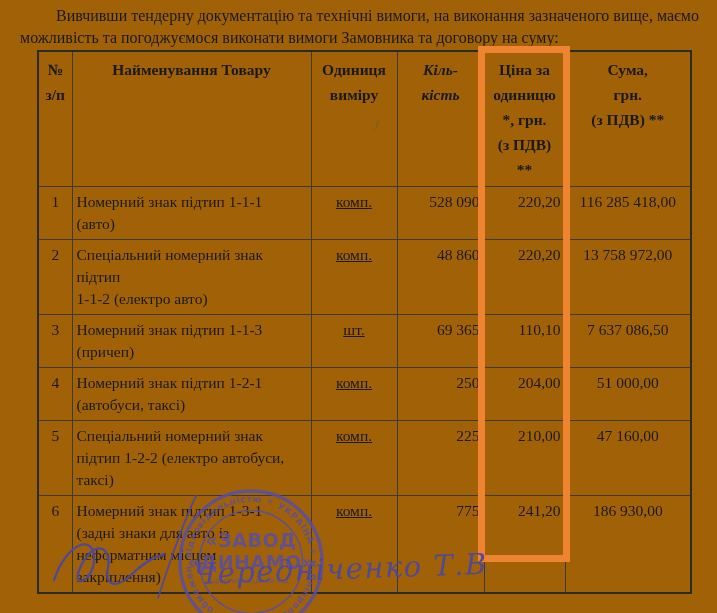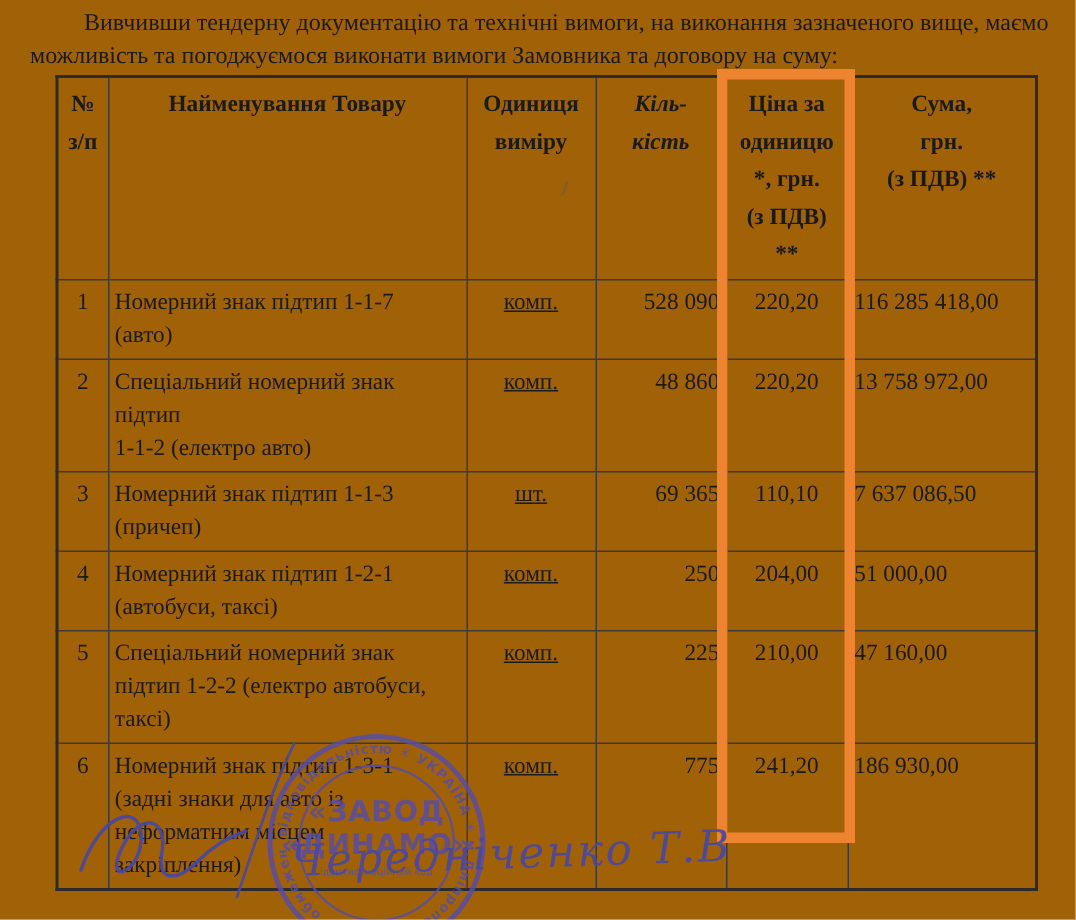--- a/index.html
+++ b/index.html
@@ -49,22 +49,22 @@
   tr.r2{height:69px;}
   tr.r3{height:50px;}
   tr.r4{height:50px;}
   tr.r5{height:72px;}
   tr.r6{height:92px;}
   td{line-height:22px;}
   td.c-num{text-align:center;}
   td.c-name{text-align:left;padding-left:8px;}
   td.c-unit{text-align:center;text-decoration:underline;}
   td.c-qty{text-align:right;}
-  td.c-price{text-align:center;}
-  td.c-sum{text-align:left;padding-right:14px;}
+  td.c-price{text-align:right;}
+  td.c-sum{text-align:center;padding-right:14px;}
   .highlight-box{
     position:absolute;
     left:478px;top:46px;width:92px;height:516px;
     border:7px solid #ee8430;
     box-sizing:border-box;
     pointer-events:none;
   }
   .stamp-svg{
     position:absolute;left:175px;top:486px;
     width:152px;height:152px;
@@ -119,21 +119,21 @@
 (з ПДВ)
 **</th>
         <th class="h-sum">Сума,
 грн.
 (з ПДВ) **</th>
       </tr>
     </thead>
     <tbody>
       <tr class="r1">
         <td class="c-num">1</td>
-        <td class="c-name">Номерний знак підтип 1-1-7
+        <td class="c-name">Номерний знак підтип 1-1-1
 (авто)</td>
         <td class="c-unit">комп.</td>
         <td class="c-qty">528 090</td>
         <td class="c-price">220,20</td>
         <td class="c-sum">116 285 418,00</td>
       </tr>
       <tr class="r2">
         <td class="c-num">2</td>
         <td class="c-name">Спеціальний номерний знак
 підтип

